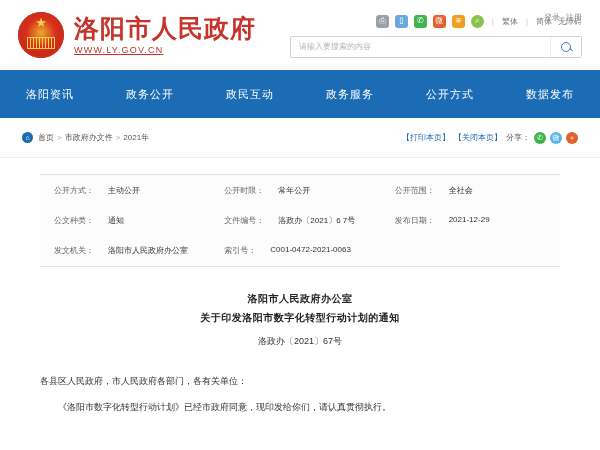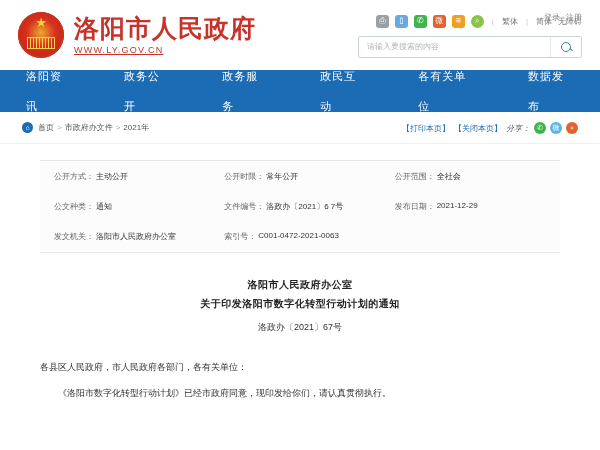--- a/index.html
+++ b/index.html
@@ -125,21 +125,21 @@
   .right-links {
     position: absolute;
     right: 18px;
     top: 12px;
     font-size: 8px;
     color: #888;
     display: flex;
     align-items: flex-end;
   }
   .search-box {
-    width: 224px;
+    width: 292px;
     height: 22px;
     border: 1px solid #c9d3dd;
     border-radius: 2px;
     display: flex;
     align-items: center;
     background: #fff;
     box-sizing: border-box;
   }
   .search-input {
     border: none;
@@ -174,39 +174,39 @@
     content: "";
     position: absolute;
     width: 4px; height: 1.4px;
     background: #3f7fc1;
     transform: rotate(45deg);
     right: -3px; bottom: 0;
   }
 
   
   .nav {
-    height: 42px;
+    height: 48px;
     background: #1c6bb5;
     display: flex;
     align-items: center;
     justify-content: center;
     gap: 0;
   }
   .nav-item {
     color: #fff;
     font-size: 11px;
     padding: 0 26px;
     line-height: 30px;
     cursor: pointer;
     letter-spacing: 1px;
   }
 
   
   .crumbbar {
-    height: 32px;
+    height: 40px;
     background: #fff;
     display: flex;
     align-items: center;
     padding: 0 22px;
     box-sizing: border-box;
     border-bottom: 1px solid #efefef;
     position: relative;
   }
   .home-ic {
     width: 11px; height: 11px;
@@ -220,26 +220,26 @@
     margin-right: 5px;
   }
   .crumb {
     font-size: 8px;
     color: #555;
   }
   .crumb-sep { color: #aaa; padding: 0 3px; font-size: 8px; }
   .crumb-right {
     margin-left: auto;
     display: flex;
-    align-items: flex-end;
+    align-items: center;
     gap: 4px;
     font-size: 8px;
     color: #1c6bb5;
   }
-  .share-label { color: #555; font-style: italic; }
+  .share-label { color: #555; }
   .share-ic {
     width: 12px; height: 12px;
     border-radius: 50%;
     display: inline-flex;
     align-items: center;
     justify-content: center;
     font-size: 7px;
     color: #fff;
   }
   .sh-wechat { background: #3fb44a; }
@@ -264,21 +264,21 @@
     display: grid;
     grid-template-columns: 1fr 1fr 1fr;
     row-gap: 7px;
     column-gap: 8px;
     font-size: 8px;
     color: #555;
     gap: 19px;
   }
   .meta-cell { display: flex; }
   .meta-k { color: #666; white-space: nowrap; }
-  .meta-v { color: #333; margin-left: 2px; }
+  .meta-v { color: #333; margin-left: 14px; }
 
   .title-block {
     text-align: center;
     margin-top: 22px;
   }
   .doc-title-1, .doc-title-2 {
     font-size: 10px;
     font-weight: bold;
     color: #222;
     line-height: 1.9;
@@ -341,23 +341,23 @@
         <span class="search-btn">
           <span class="mag"></span>
         </span>
       </div>
     </div>
   </div>
 
   <div class="nav">
     <div class="nav-item">洛阳资讯</div>
     <div class="nav-item">政务公开</div>
+    <div class="nav-item">政民互动</div>
     <div class="nav-item">政务服务</div>
-    <div class="nav-item">政民互动</div>
-    <div class="nav-item">各有关单位</div>
+    <div class="nav-item">公开方式</div>
     <div class="nav-item">数据发布</div>
   </div>
 
   <div class="crumbbar">
     <span class="home-ic">⌂</span>
     <span class="crumb">首页</span>
     <span class="crumb-sep">&gt;</span>
     <span class="crumb">市政府办文件</span>
     <span class="crumb-sep">&gt;</span>
     <span class="crumb">2021年</span>

